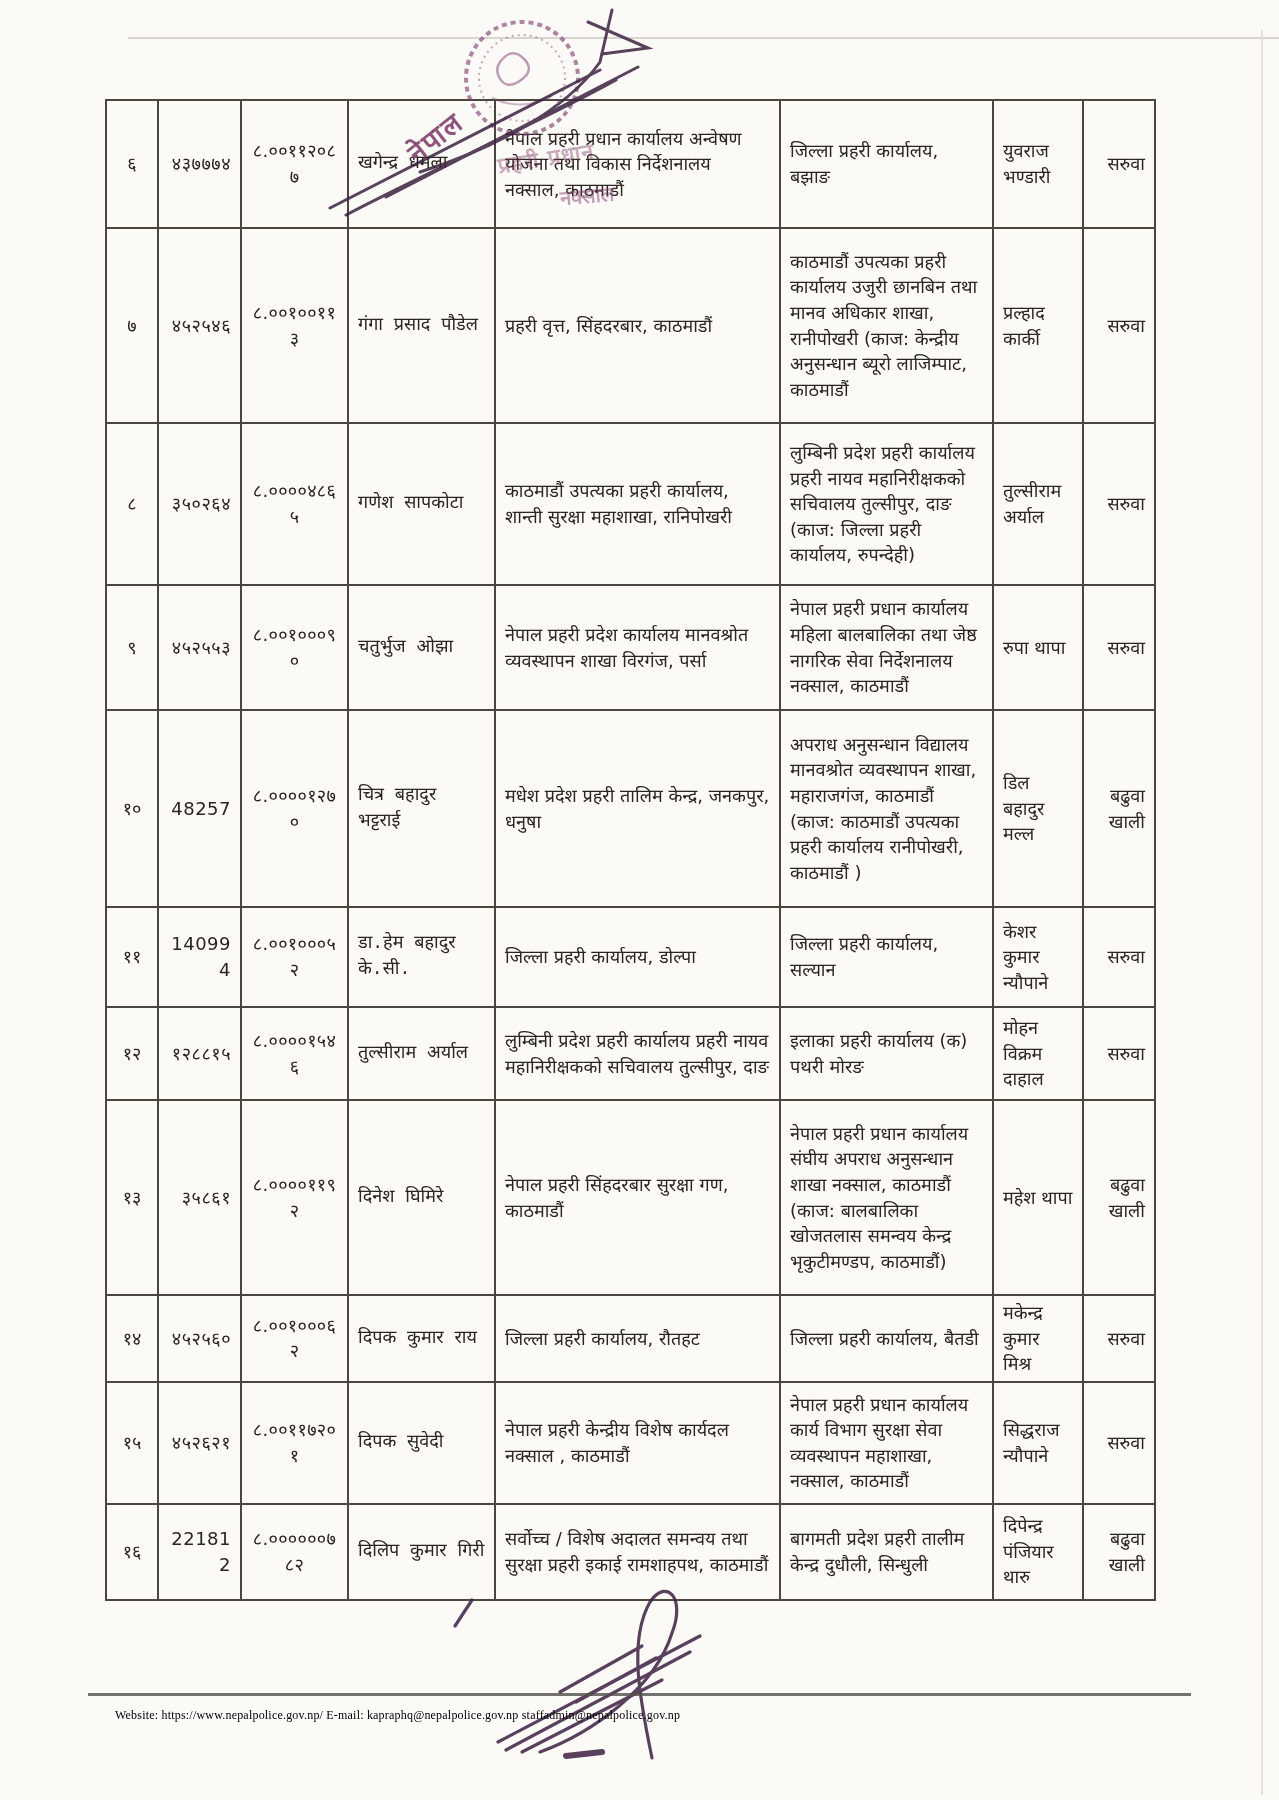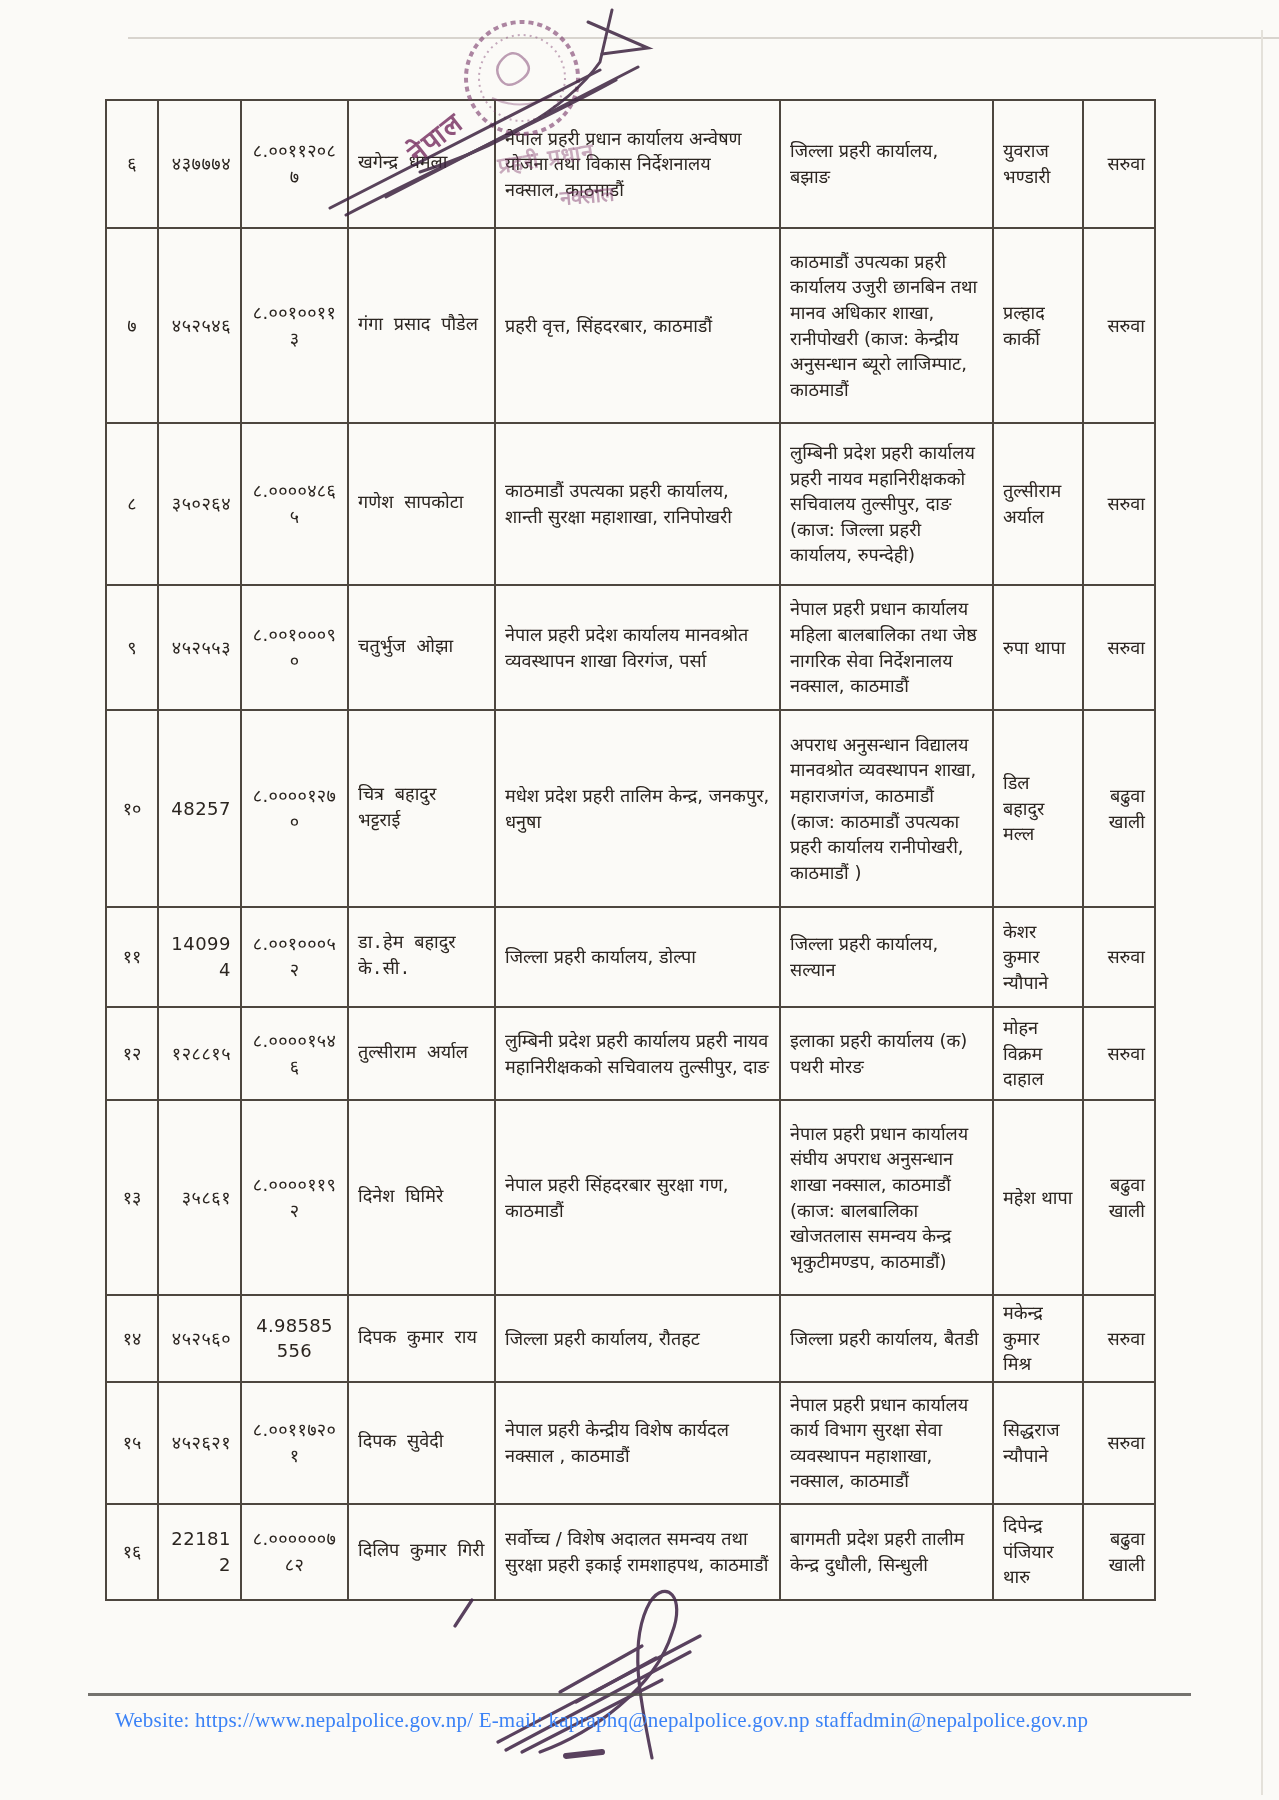--- a/index.html
+++ b/index.html
@@ -55,21 +55,21 @@
     font-size:22px;font-weight:bold;color:rgba(128,60,108,.42);letter-spacing:1px;
   }
   .stamp-ghost2{
     position:absolute;left:560px;top:182px;transform:rotate(-5deg);
     font-size:20px;font-weight:bold;color:rgba(128,60,108,.48);
   }
 
   .rule-bottom{position:absolute;left:88px;top:1693px;width:1103px;height:3px;background:#53504b;opacity:.8;}
   .footer-text{
     position:absolute;left:115px;top:1708px;
-    font-family:"Liberation Serif",serif;font-size:21px;color:#3b82f6;
+    font-family:"Liberation Serif",serif;font-size:12px;color:#000000;
     letter-spacing:.2px;
     text-align:center;
   }
 </style>
 </head>
 <body>
 
 <div class="page">
 
   <div class="scan-line-top"></div>
@@ -163,21 +163,21 @@
           <td class="col-code">८.००००११९२</td>
           <td class="col-name">दिनेश घिमिरे</td>
           <td class="col-from_office">नेपाल प्रहरी सिंहदरबार सुरक्षा गण, काठमाडौं</td>
           <td class="col-to_office">नेपाल प्रहरी प्रधान कार्यालय संघीय अपराध अनुसन्धान शाखा नक्साल, काठमाडौं (काज: बालबालिका खोजतलास समन्वय केन्द्र भृकुटीमण्डप, काठमाडौं)</td>
           <td class="col-replacement">महेश थापा</td>
           <td class="col-status">बढुवा खाली</td>
         </tr>
         <tr>
           <td class="col-sn">१४</td>
           <td class="col-reg_no">४५२५६०</td>
-          <td class="col-code">4.98585556</td>
+          <td class="col-code">८.००१०००६२</td>
           <td class="col-name">दिपक कुमार राय</td>
           <td class="col-from_office">जिल्ला प्रहरी कार्यालय, रौतहट</td>
           <td class="col-to_office">जिल्ला प्रहरी कार्यालय, बैतडी</td>
           <td class="col-replacement">मकेन्द्र कुमार मिश्र</td>
           <td class="col-status">सरुवा</td>
         </tr>
         <tr>
           <td class="col-sn">१५</td>
           <td class="col-reg_no">४५२६२१</td>
           <td class="col-code">८.००११७२०१</td>

